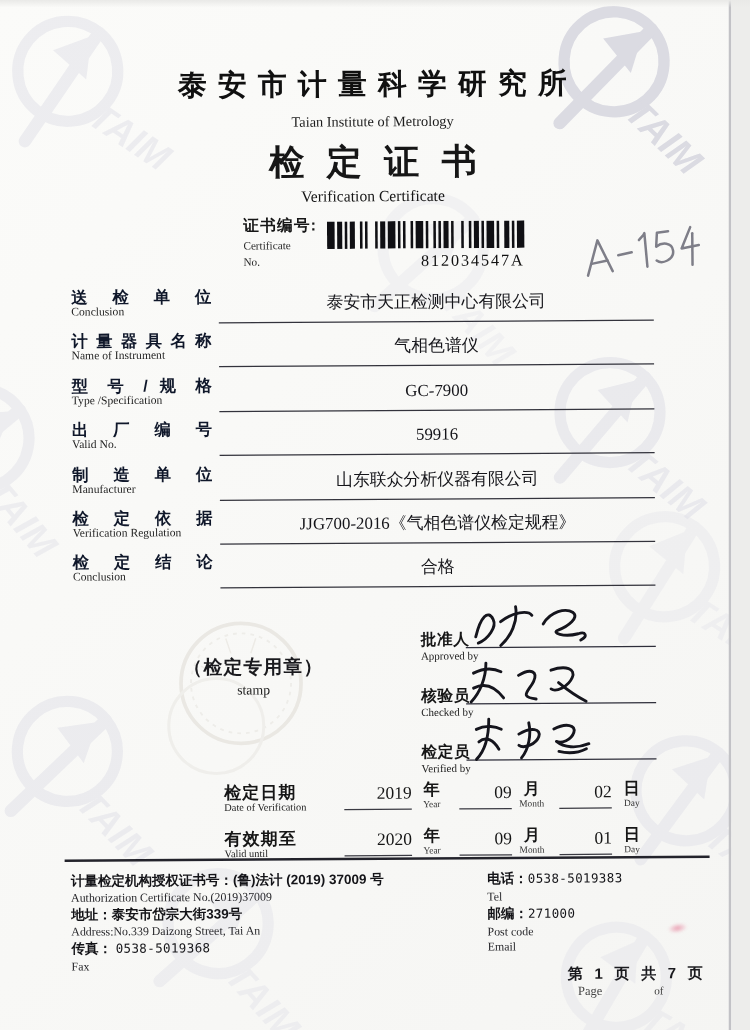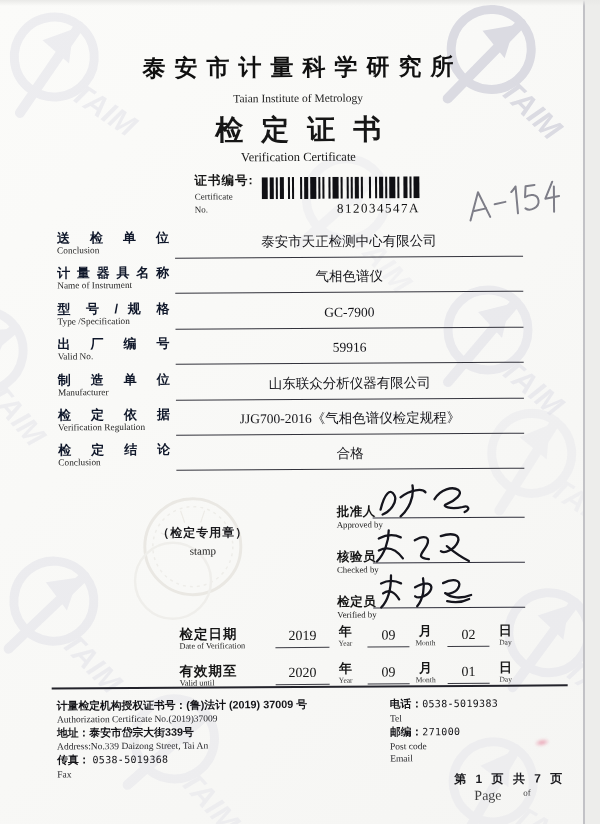--- a/index.html
+++ b/index.html
@@ -32,52 +32,52 @@
   .fields{left:58px;top:227px;width:466px;}
   .field-row{display:flex;height:35.4px;}
   .f-label{width:118px;padding-top:2px;}
   .f-cn{font-size:13px;font-weight:bold;color:#0f172a;width:112px;text-align:justify;text-align-last:justify;line-height:15px;white-space:nowrap;}
   .f-en{font-size:9.3px;color:#1f1f1f;line-height:11px;}
   .f-value{flex:1;height:30px;line-height:29px;border-bottom:1.6px solid #33333c;text-align:center;
            font-size:13.5px;font-family:"Liberation Serif","DejaVu Serif",serif;color:#15151a;}
 
   
   .stamp-block{left:140px;top:524px;width:124px;text-align:center;z-index:2;}
-  .stamp-cn{font-size:12px;font-weight:bold;letter-spacing:1px;color:#1a1a1e;}
+  .stamp-cn{font-size:15px;font-weight:bold;letter-spacing:1px;color:#1a1a1e;}
   .stamp-en{font-size:11px;color:#222;margin-top:3px;}
   .stamp-emboss{left:120px;top:488px;z-index:1;opacity:.9;}
   .sig-row{left:336px;width:190px;height:45px;}
   .s-cn{position:absolute;left:0;top:9px;font-size:12.5px;font-weight:bold;letter-spacing:.5px;}
   .s-en{position:absolute;left:0;top:25px;font-size:8.8px;color:#222;}
   .s-line{position:absolute;left:36px;right:2px;top:23px;border-bottom:1.4px solid #2e2e3a;}
   .s-sig{position:absolute;left:34px;top:-15px;}
 
   
   .date-row{display:flex;height:37px;}
   .d-label{width:92px;padding-top:2px;}
   .d-cn{font-size:13.5px;font-weight:bold;letter-spacing:1px;line-height:15px;}
   .d-en{font-size:8.3px;color:#222;font-family:"Liberation Serif","DejaVu Serif",serif;line-height:10px;}
-  .d-val{border-bottom:1.4px solid #3a3a42;text-align:center;font-size:14px;height:22px;line-height:21px;
+  .d-val{border-bottom:1.4px solid #3a3a42;text-align:right;font-size:14px;height:22px;line-height:21px;
          font-family:"Liberation Serif","DejaVu Serif",serif;margin-top:1px;}
   .d-val.y{width:54px;margin-left:4px;}
   .d-val.m{width:42px;margin-left:6px;}
   .d-val.d{width:42px;margin-left:6px;}
   .d-unit{width:32px;text-align:center;padding-top:1px;}
   .du-cn{font-size:13px;font-weight:bold;line-height:14px;}
   .du-en{font-size:7.5px;color:#333;font-family:"Liberation Serif","DejaVu Serif",serif;line-height:9px;}
 
   
   .sep{left:50px;top:686px;width:516px;height:2.2px;background:#23232b;}
   .foot-left{left:55px;top:697px;width:330px;}
   .foot-right{left:388px;top:697px;width:195px;}
   .fc{font-size:10.8px;font-weight:bold;color:#141418;line-height:14.5px;white-space:nowrap;}
   .fe{font-size:9.5px;color:#26262a;line-height:12.5px;font-family:"Liberation Serif","DejaVu Serif",serif;white-space:nowrap;}
   .fv{font-weight:normal;font-family:"DejaVu Sans Mono",monospace;font-size:10px;letter-spacing:.3px;}
   .page-cn{left:452px;top:772px;font-size:12px;font-weight:bold;letter-spacing:3px;color:#1a1a1e;}
-  .page-en1{left:472px;top:789px;font-size:14px;color:#444;}
+  .page-en1{left:460px;top:789px;font-size:10px;color:#444;}
   .page-en2{left:521px;top:789px;font-size:9px;color:#444;}
 
   .smudge{left:532px;top:740px;width:16px;height:8px;border-radius:50%;
           background:radial-gradient(closest-side,#eaa2b4,rgba(234,162,180,0));filter:blur(1px);transform:rotate(-10deg);}
   .wm{position:absolute;z-index:0;pointer-events:none;}
   .content{position:relative;z-index:2;transform:rotate(-0.35deg);transform-origin:300px 412px;}
 </style>
 </head>
 <body>
 

